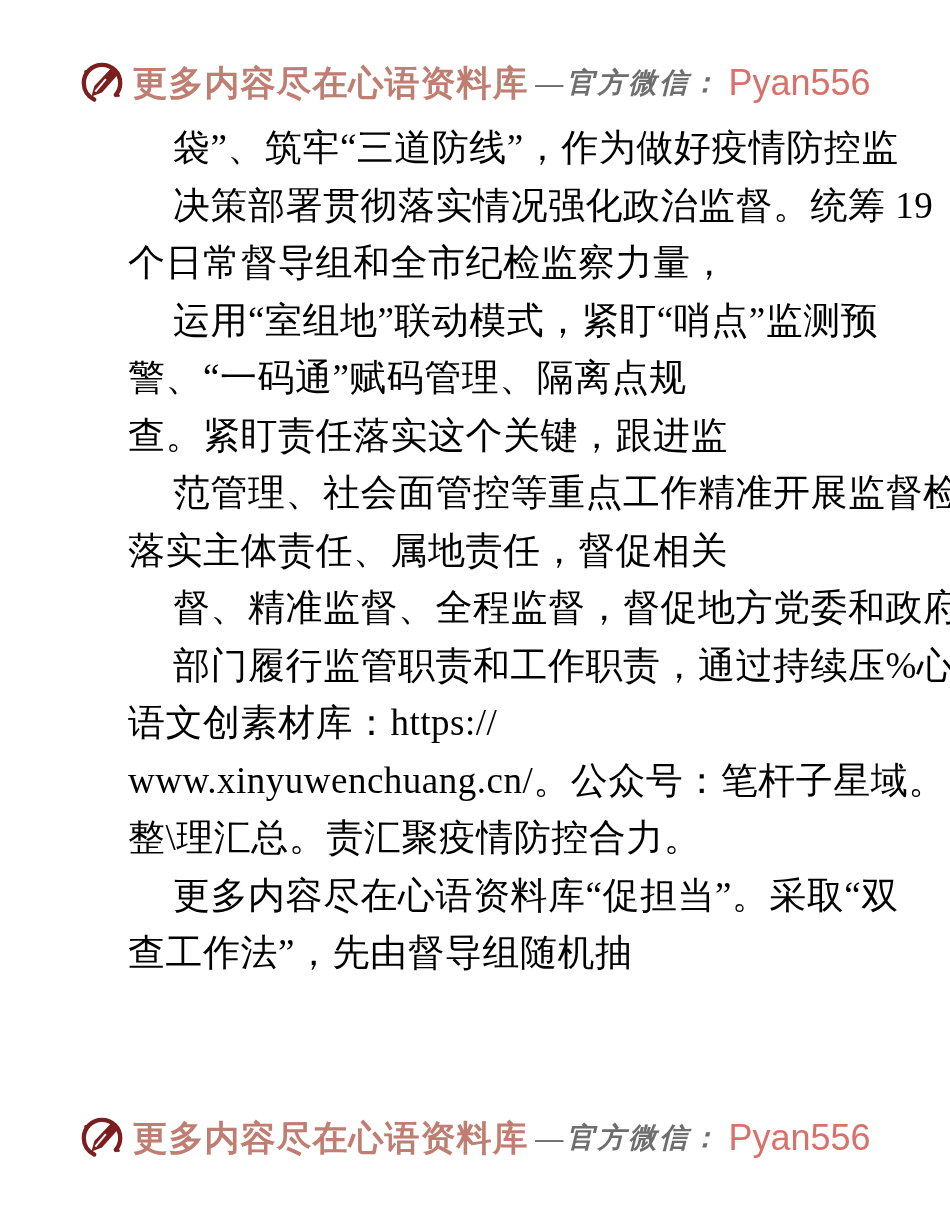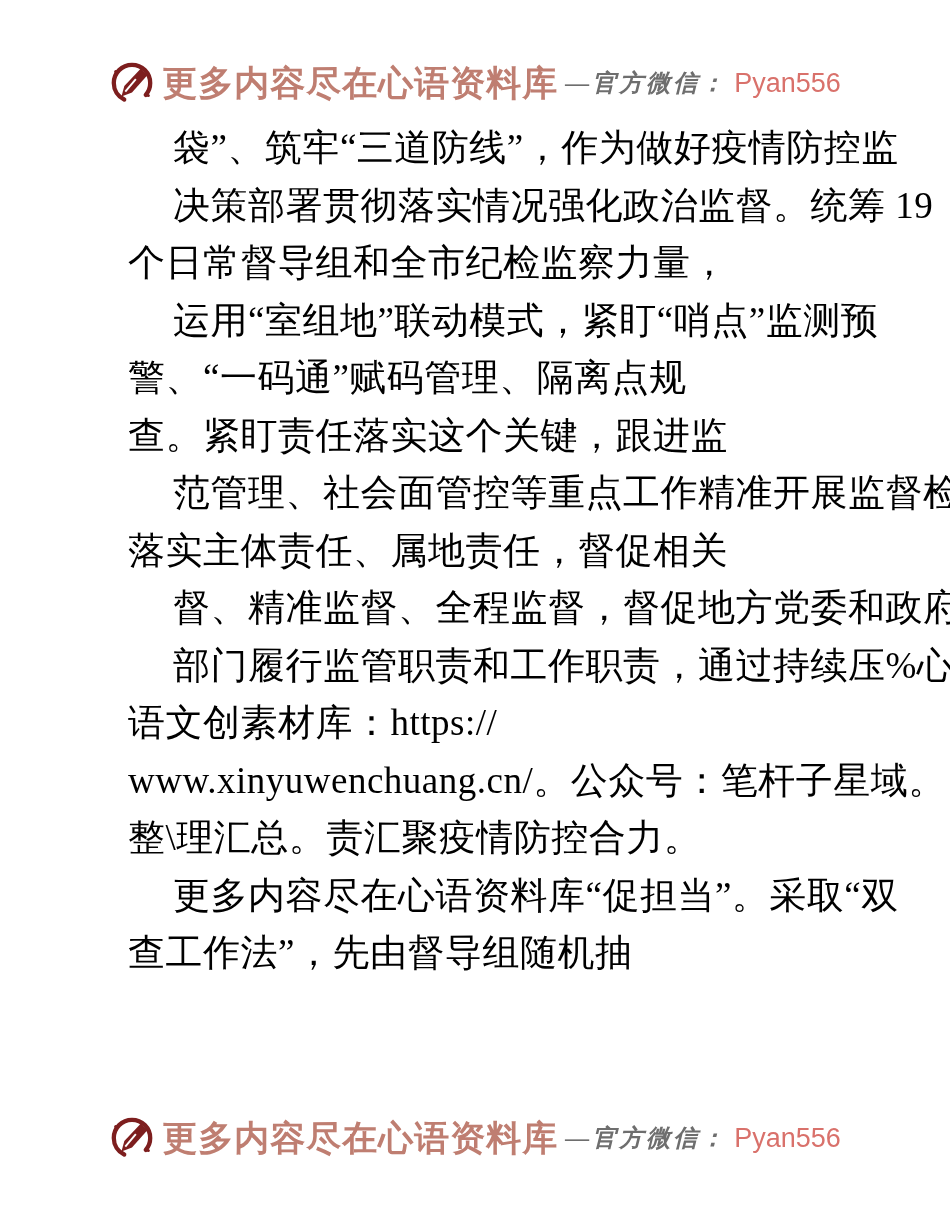--- a/index.html
+++ b/index.html
@@ -31,28 +31,28 @@
   .watermark.footer{top:1112px;height:52px;}
   .logo{display:inline-flex;align-items:center;}
   .brand{
     color:var(--brand);
     font-size:35px;
     font-weight:bold;
     letter-spacing:1px;
   }
   .wlabel{
     color:var(--wlabel);
-    font-size:24px;
+    font-size:28px;
     font-weight:bold;
     font-style:italic;
     letter-spacing:3px;
   }
   .wid{
     color:var(--wid);
-    font-size:27px;
+    font-size:36px;
     font-family:"Liberation Sans","DejaVu Sans",sans-serif;
   }
   .doc-body{
     position:absolute;
     top:119px;
     left:88px;
     width:790px;
     color:var(--ink);
   }
   .line{

